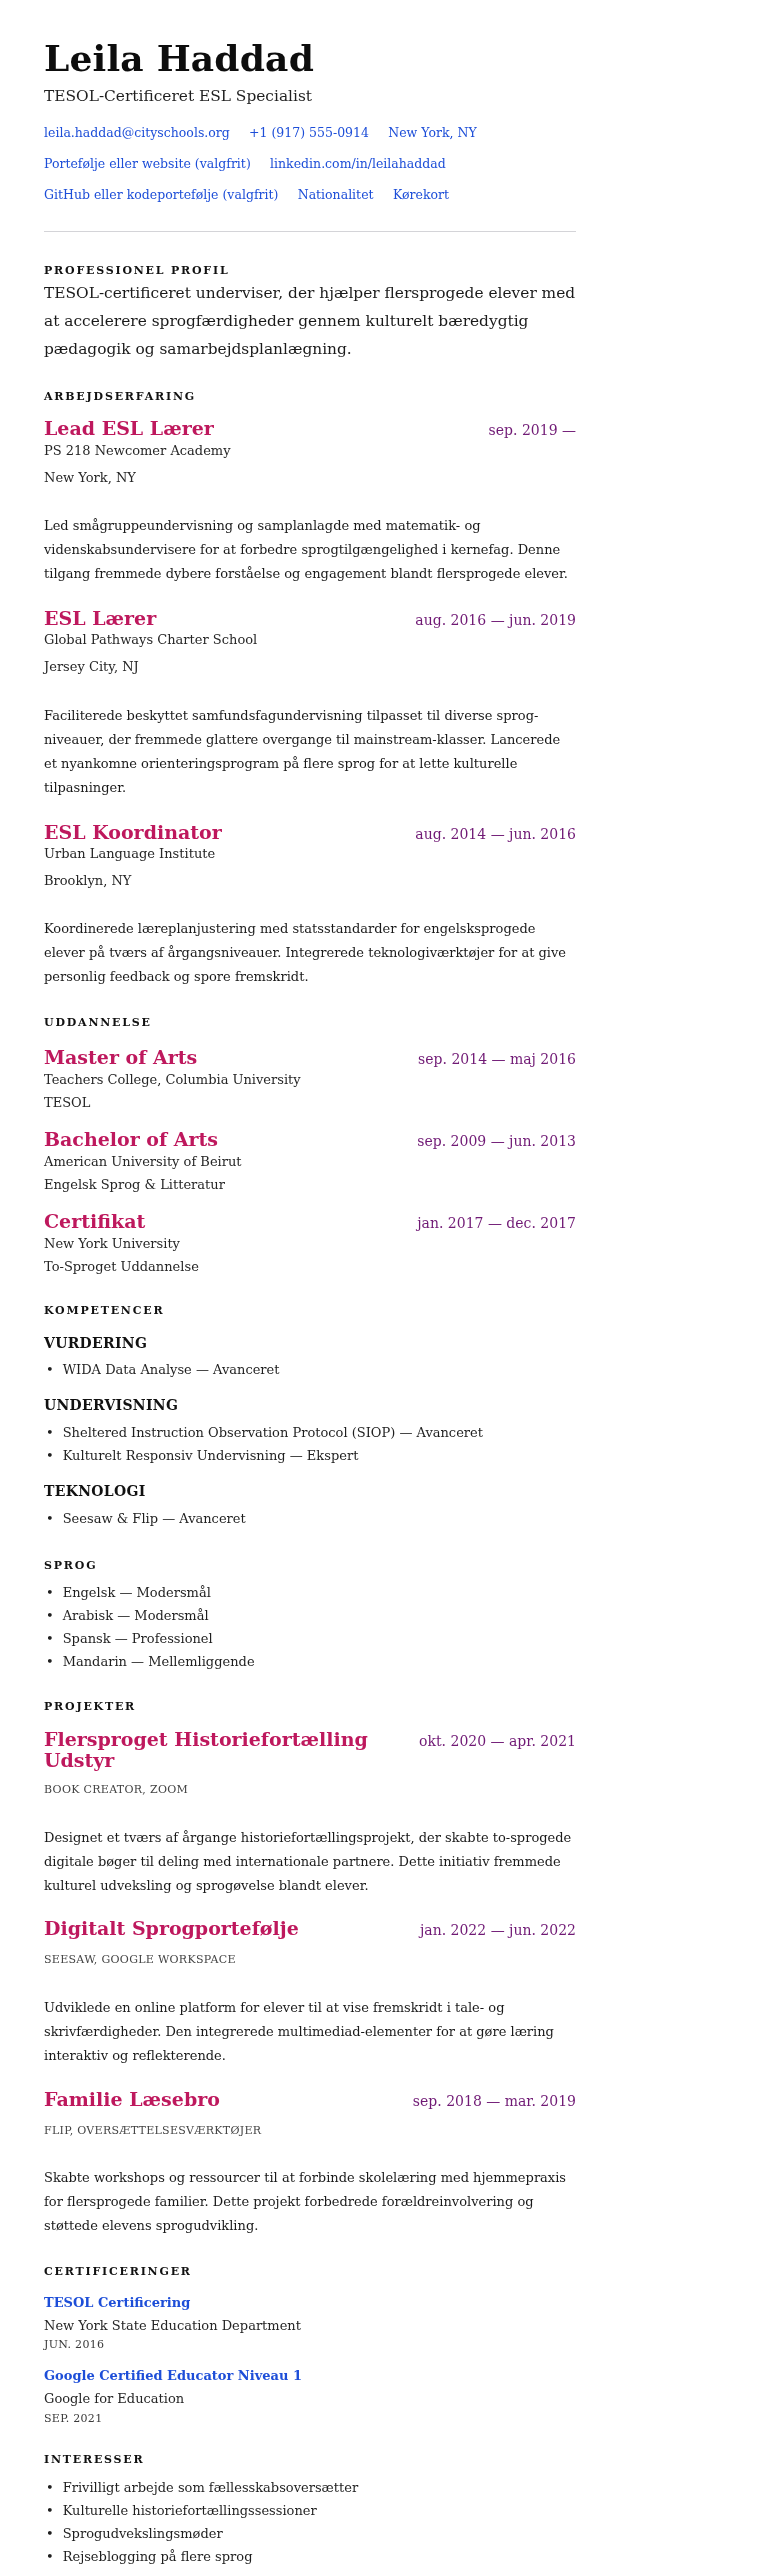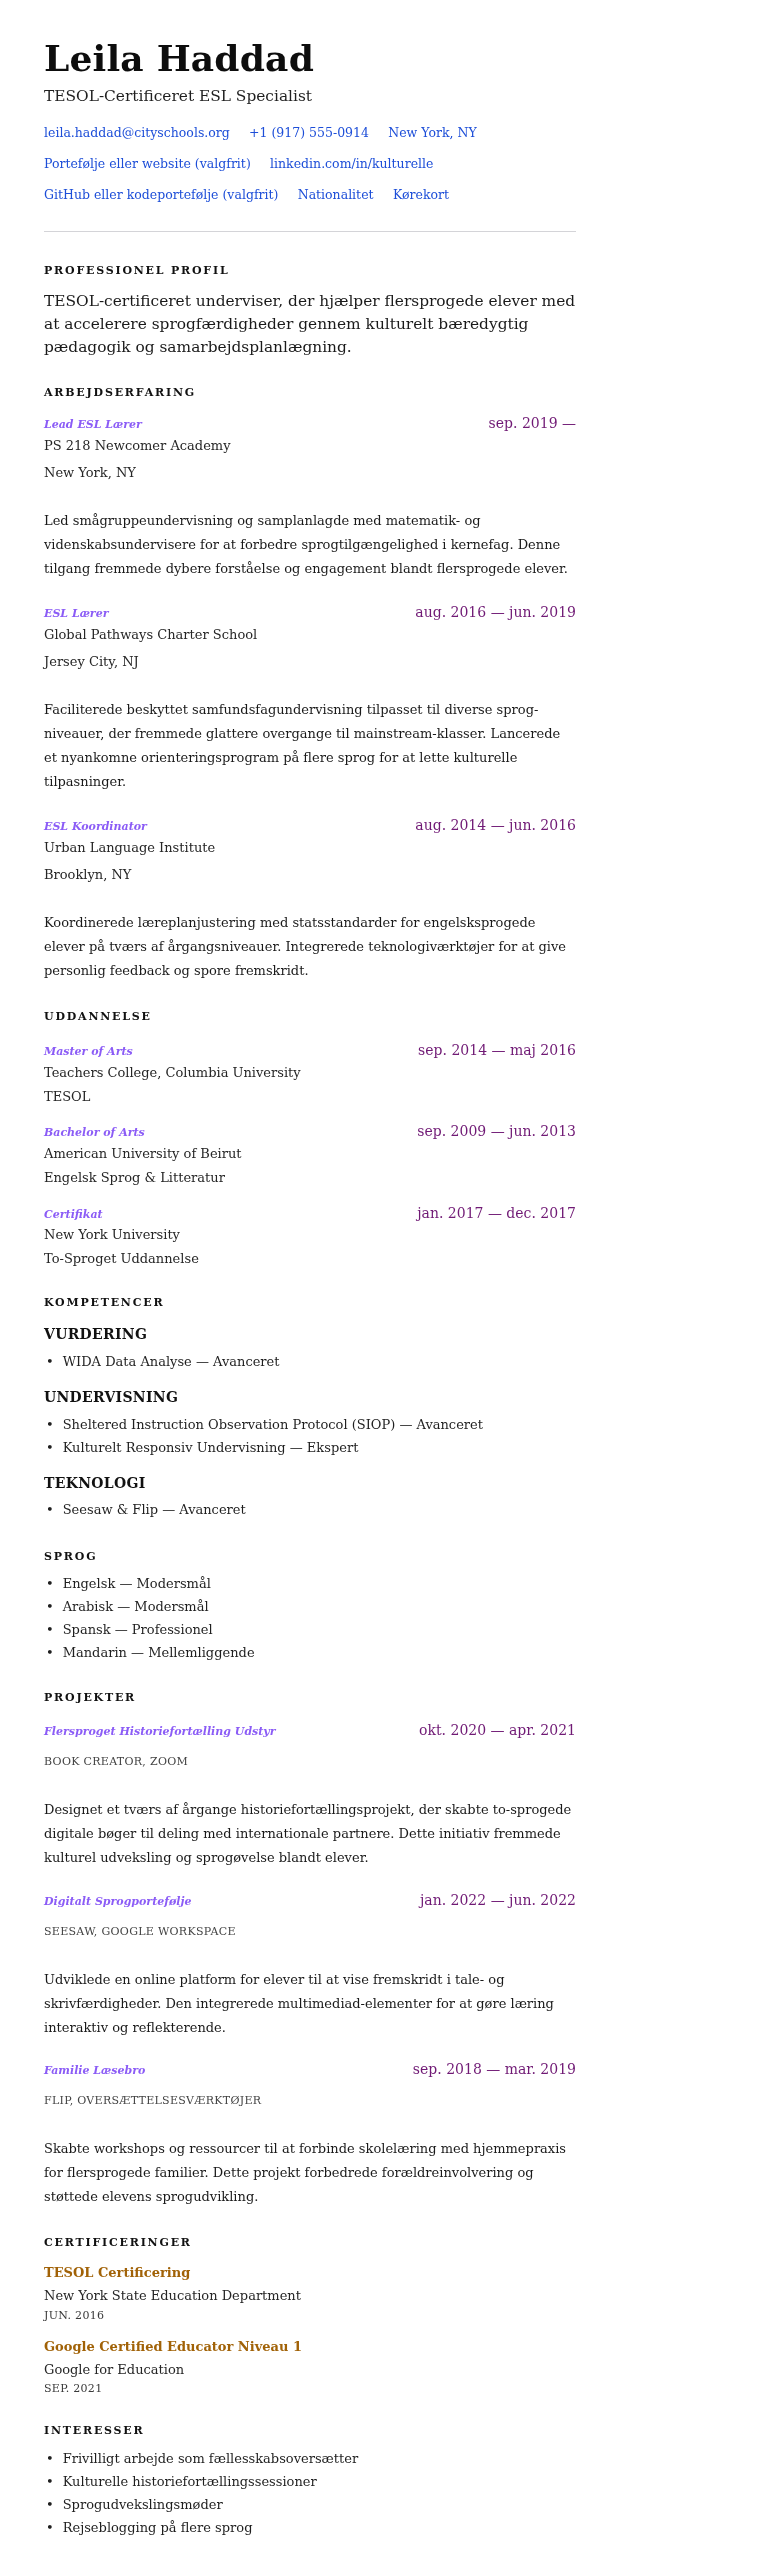--- a/index.html
+++ b/index.html
@@ -46,37 +46,36 @@
       font-size: 11px;
       font-weight: bold;
       letter-spacing: 1.8px;
       text-transform: uppercase;
       color: #111;
       line-height: 15.4px;
     }
     .profile .section-heading { margin-top: 31px; }
     .profile-text {
       font-size: 15.4px;
-      line-height: 23px;
-      margin-top: 12px;
+      line-height: 28px;
+      margin-top: 1px;
       color: #1a1a1a;
     }
     .section { margin-top: 26px; }
     .entry { margin-top: 14px; }
     .entry-head {
       display: flex;
       justify-content: space-between;
       align-items: baseline;
     }
     .entry-title {
-      font-size: 11px;
+      font-size: 19px;
       font-weight: bold;
       line-height: 20.6px;
-      color: #8b5cf6;
-      font-style: italic;
+      color: #be185d;
     }
     .entry-date {
       font-size: 14px;
       line-height: 19.3px;
       color: #701a75;
       white-space: nowrap;
     }
     .entry-org {
       font-size: 13px;
       line-height: 19.3px;
@@ -140,21 +139,21 @@
       letter-spacing: 0.3px;
       text-transform: uppercase;
     }
     .proj .entry-desc { margin-top: 27px; }
     .cert-item { margin-top: 14px; }
     .cert-item + .cert-item { margin-top: 14px; }
     .cert-title {
       font-size: 13px;
       font-weight: bold;
       line-height: 18px;
-      color: #a16207;
+      color: #1d4ed8;
     }
     .cert-issuer {
       font-size: 13px;
       line-height: 19.3px;
       margin-top: 3.9px;
       color: #262626;
     }
     .cert-date {
       font-size: 11px;
       line-height: 15.4px;
@@ -174,21 +173,21 @@
     <h1 class="name">Leila Haddad</h1>
     <div class="title">TESOL-Certificeret ESL Specialist</div>
 
     <div class="contact-row first">
       <span>leila.haddad@cityschools.org</span>
       <span>+1 (917) 555-0914</span>
       <span>New York, NY</span>
     </div>
     <div class="contact-row">
       <span>Portefølje eller website (valgfrit)</span>
-      <span>linkedin.com/in/kulturelle</span>
+      <span>linkedin.com/in/leilahaddad</span>
     </div>
     <div class="contact-row">
       <span>GitHub eller kodeportefølje (valgfrit)</span>
       <span>Nationalitet</span>
       <span>Kørekort</span>
     </div>
 
     <hr class="divider">
   </header>
 

